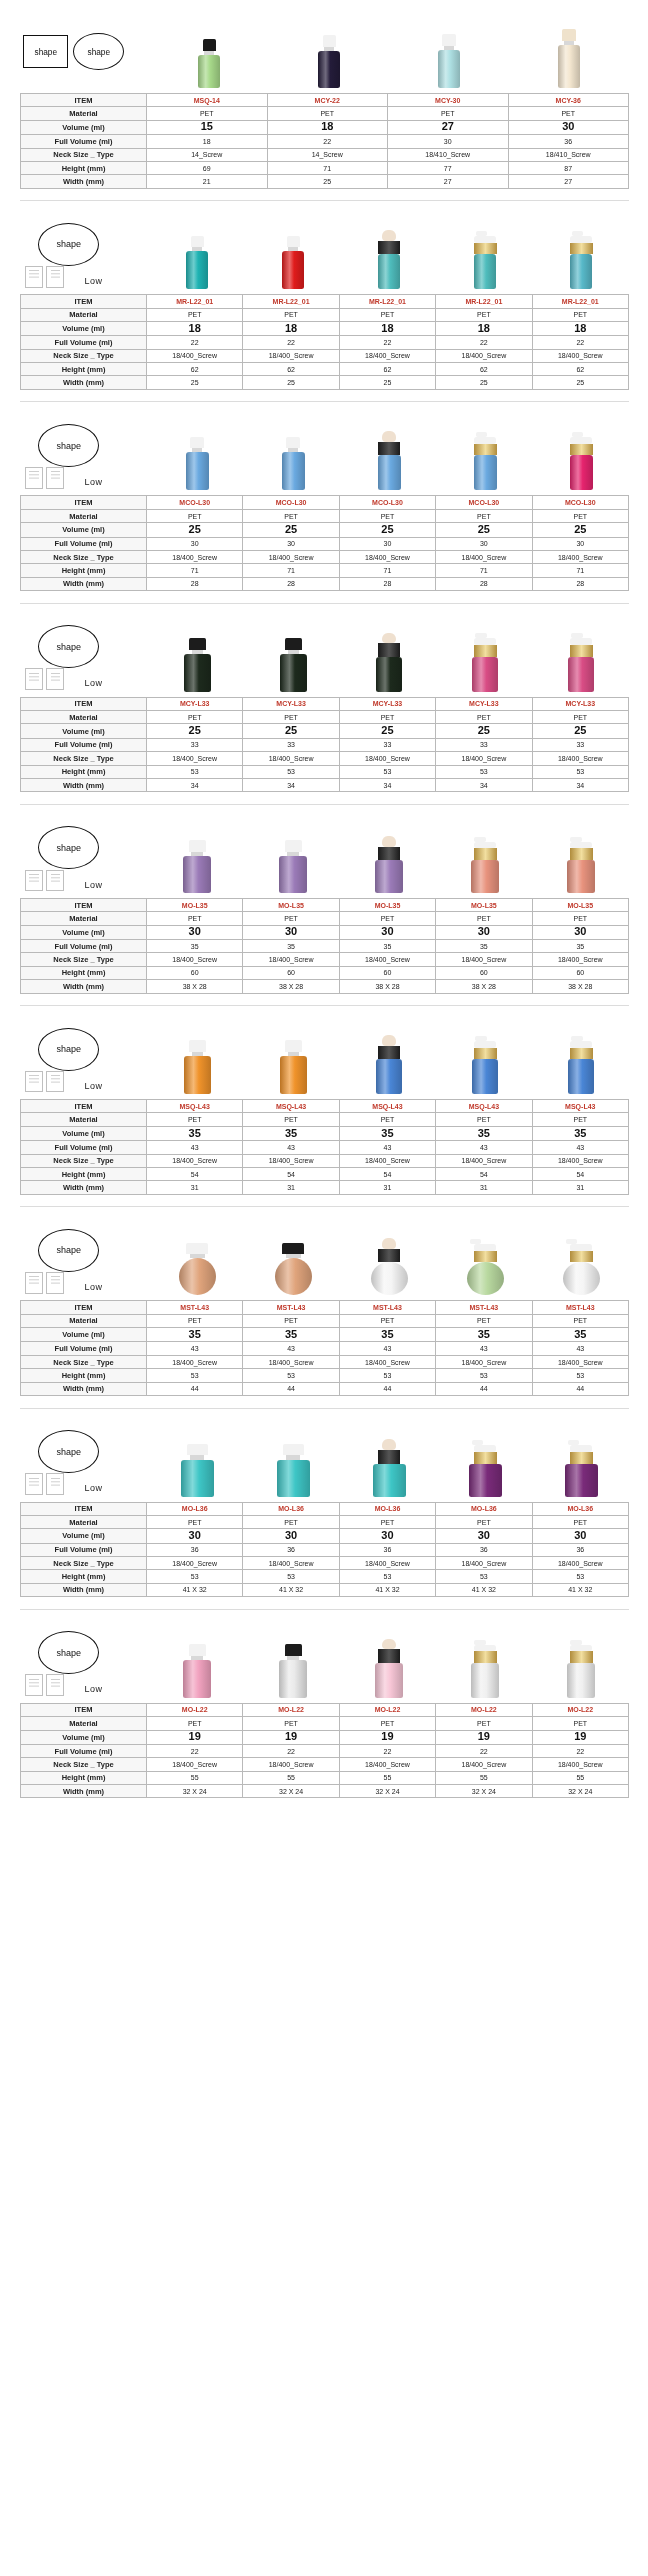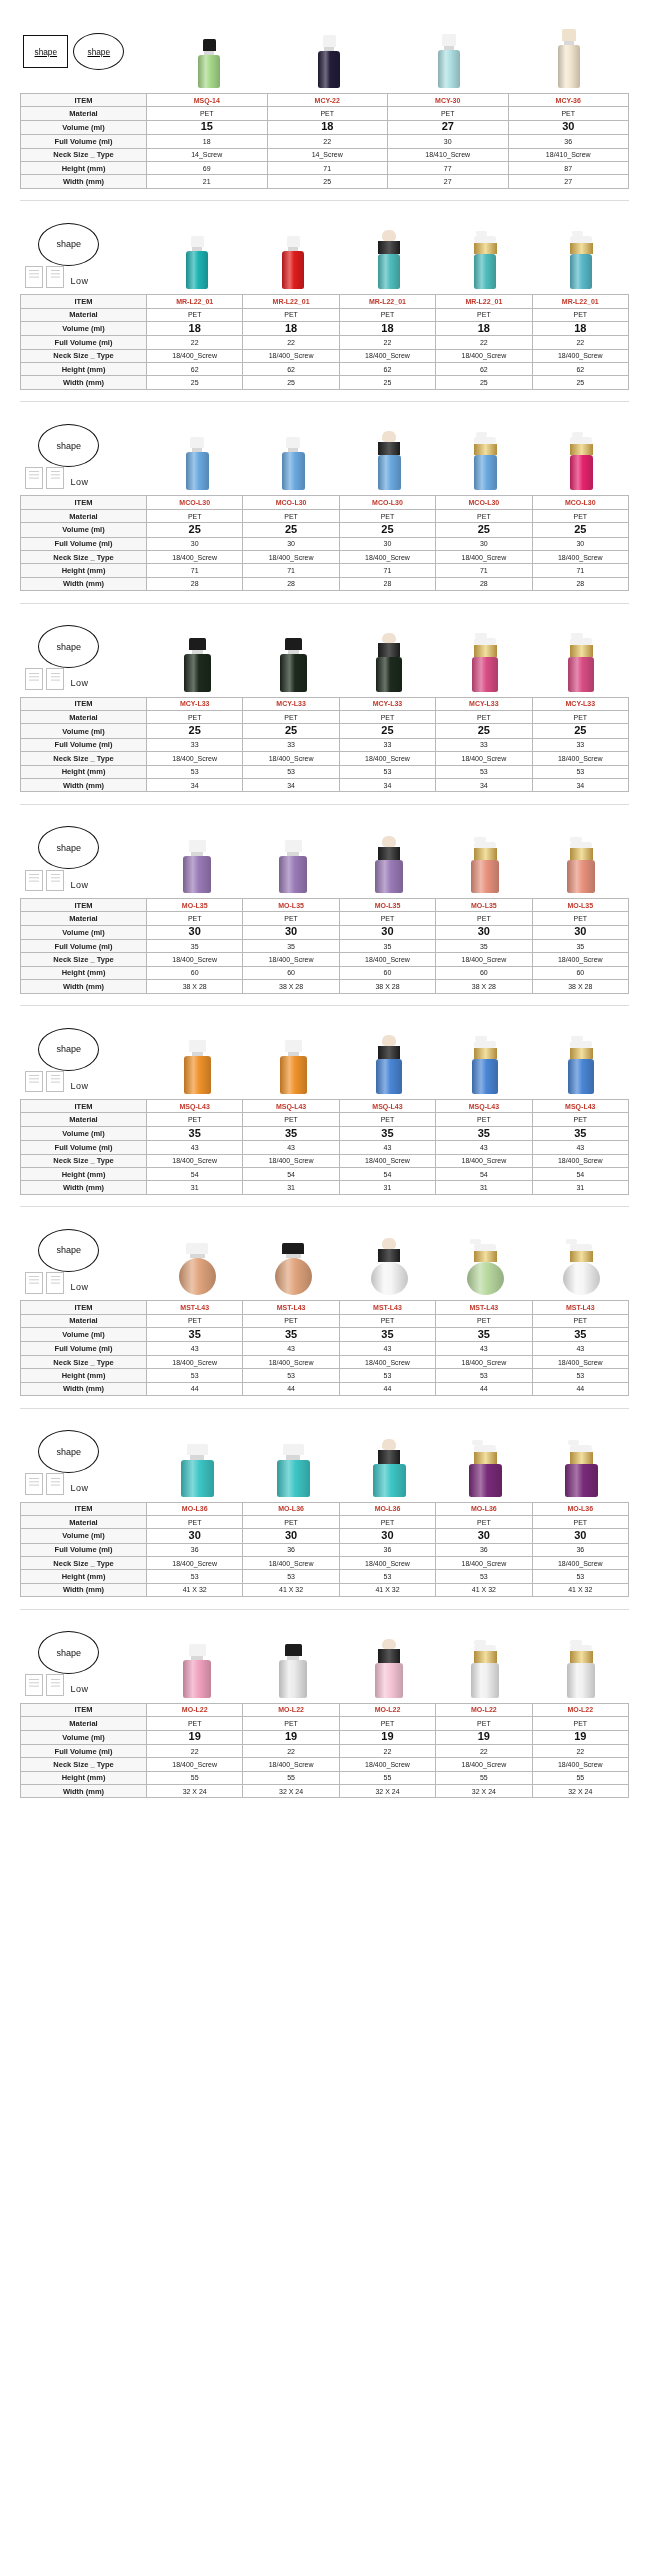--- a/index.html
+++ b/index.html
@@ -29,21 +29,20 @@
     display: flex;
     align-items: flex-end;
     justify-content: center;
     height: 73px;
     position: relative;
   }
   .visual-cell.first {
     flex: 0 0 126px;
     align-items: center;
     justify-content: center;
-    text-decoration: underline;
   }
 
   
   .shape-group {
     display: flex;
     align-items: center;
     gap: 5px;
     width: 100%;
     height: 73px;
     position: relative;
@@ -73,21 +72,21 @@
     position: relative;
   }
   .mini-bottle::before {
     content: "";
     position: absolute; left: 3.3px; right: 3.3px; top: 3.3px;
     height: 0.8px; background: #cfcfcf;
     box-shadow: 0 3.3px 0 #cfcfcf, 0 6.6px 0 #cfcfcf;
   }
   .low-label {
     font-size: 9px; color: #1b1b1b; letter-spacing: 0.4px;
-    margin-left: 3px; margin-bottom: 1.7px;
+    margin-left: 17px; margin-bottom: 1.7px;
   }
   .circ-label {
     position: absolute;
     left: 15px; top: 6.6px;
     width: 61px; height: 43px;
     border: 0.8px solid #111;
     border-radius: 50%;
     display: flex; align-items: center; justify-content: center;
     font-size: 9px; color: #111;
     background: transparent;

